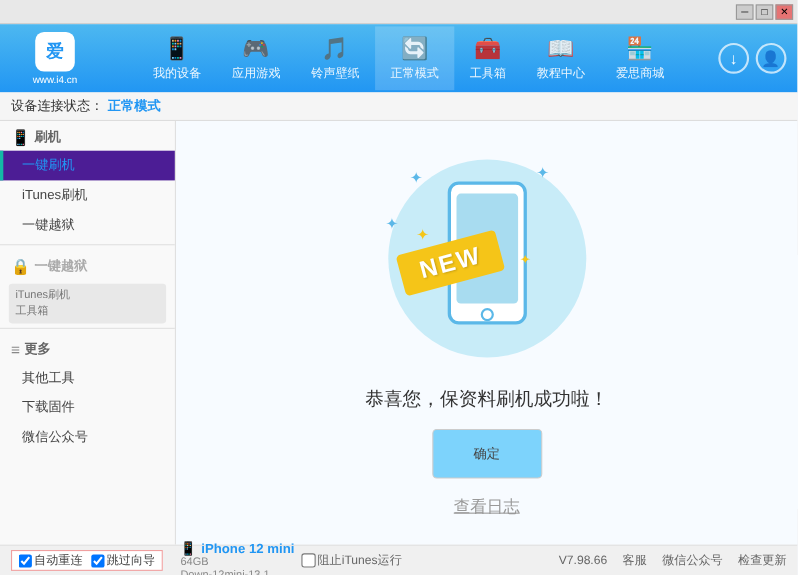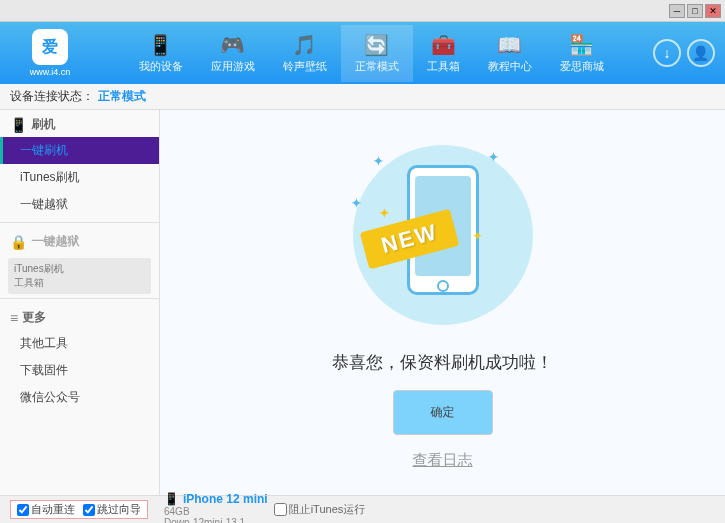--- a/index.html
+++ b/index.html
@@ -408,13 +408,19 @@
     </div>
     <div class="device-detail">64GB</div>
     <div class="device-detail">Down-12mini-13,1</div>
   </div>
 
   <div class="stop-itunes">
     <input type="checkbox" style="">
     <span>阻止iTunes运行</span>
   </div>
 
+  <div class="bottom-right">
+    <span>V7.98.66</span>
+    <span>客服</span>
+    <span>微信公众号</span>
+    <span>检查更新</span>
+  </div>
 </div>
 
 </body></html>

